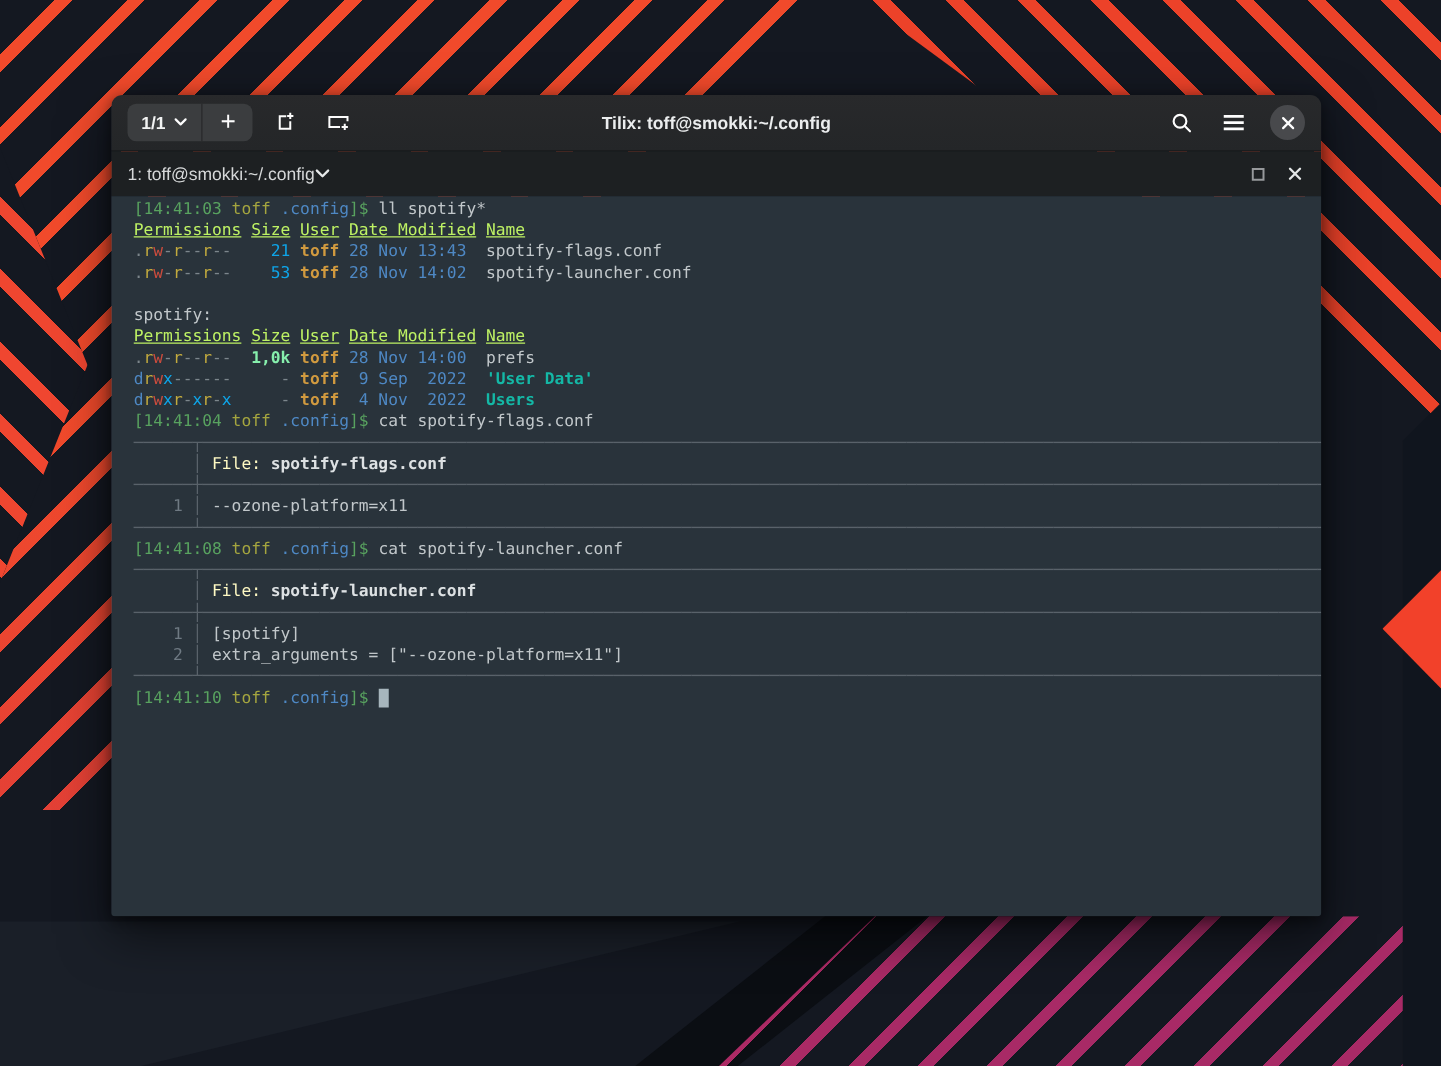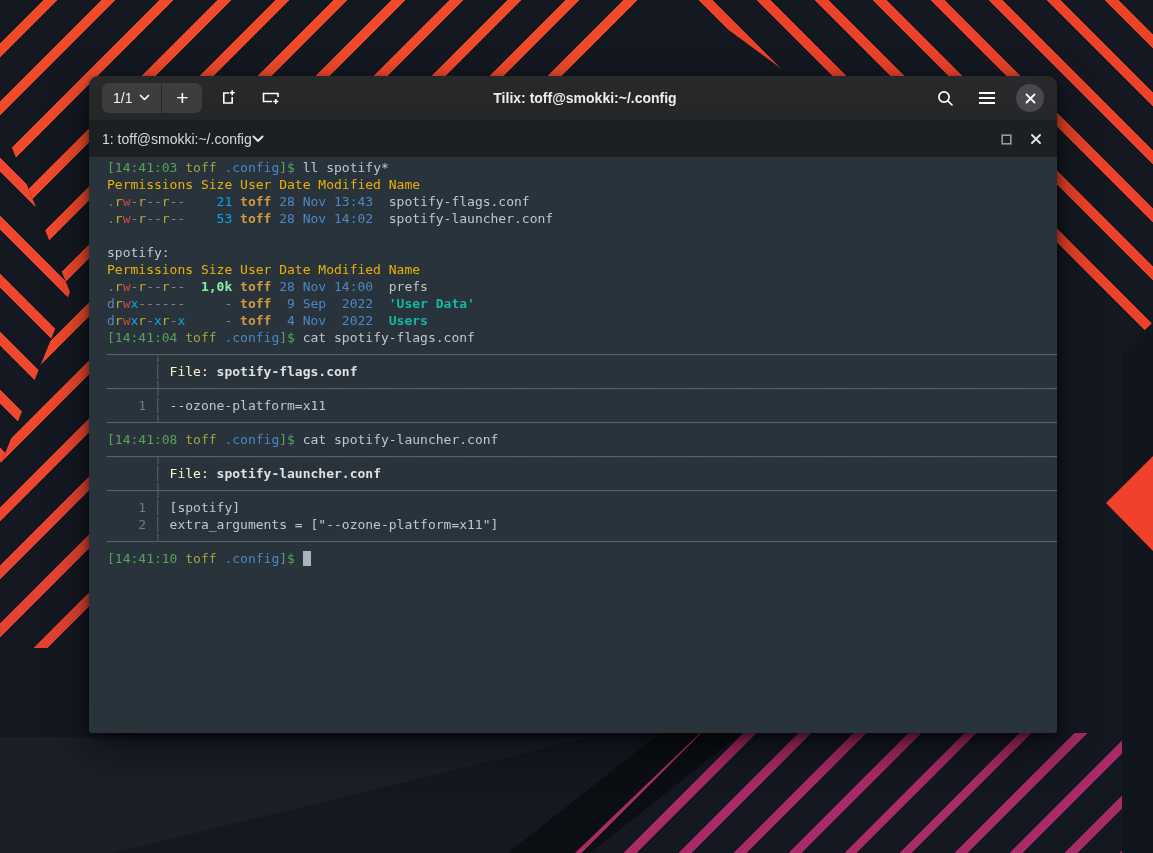--- a/index.html
+++ b/index.html
@@ -45,25 +45,25 @@
     border-radius:9px 9px 3px 3px;overflow:hidden;
     box-shadow:0 14px 40px rgba(0,0,0,.55),0 3px 10px rgba(0,0,0,.45);
   }
   .headerbar{
     height:45px;background:linear-gradient(#28292b,#242628);
     border-bottom:1px solid #1a1c1e;
     display:flex;align-items:center;padding:0 13px;position:relative;box-sizing:border-box;
   }
   .hb-title{
     position:absolute;left:50%;transform:translateX(-50%);
-    font-size:14px;font-weight:bold;color:#ebedee;white-space:nowrap;margin-left:12px;
+    font-size:14px;font-weight:bold;color:#ebedee;white-space:nowrap;
   }
   .pill{display:flex;height:30px;background:#3b3d3f;border-radius:7px;overflow:hidden;}
   .pill-seg{display:flex;align-items:center;justify-content:center;cursor:default;}
-  .pill-seg.sessions{padding:0 11px;gap:7px;border-right:1px solid #28292b;font-size:14px;font-weight:normal;color:#f2f3f3;}
+  .pill-seg.sessions{padding:0 11px;gap:7px;border-right:1px solid #28292b;font-size:14px;font-weight:bold;color:#f2f3f3;}
   .pill-seg.plus{width:40px;font-size:21px;font-weight:300;color:#fdfdfd;line-height:1;padding-bottom:2px;box-sizing:border-box;}
   .hb-iconbtn{
     width:34px;height:30px;margin-left:9px;border:none;background:transparent;border-radius:6px;
     display:flex;align-items:center;justify-content:center;padding:0;
   }
   .hb-right{margin-left:auto;display:flex;align-items:center;gap:8px;}
   .hb-right .hb-iconbtn{margin-left:0;}
   .close-circle{
     width:28px;height:28px;border-radius:50%;background:#48494c;border:none;
     display:flex;align-items:center;justify-content:center;padding:0;margin-left:4px;
@@ -88,21 +88,21 @@
   .s-olv{color:#a4a53f}
   .s-blu{color:#4e88c4}
   .s-blub{color:#14b8a6;font-weight:bold}
   .s-fg{color:#c1c7ca}
   .s-dim{color:#7c868c}
   .s-yel{color:#c2aa3e}
   .s-red{color:#cc4c3d}
   .s-lim{color:#0ea5e9}
   .s-limb{color:#86efac;font-weight:bold}
   .s-usr{color:#d19a3f;font-weight:bold}
-  .s-hdr{color:#eab308;}
+  .s-hdr{color:#bef264;text-decoration:underline}
   .s-rul{color:#59626a}
   .s-num{color:#6f7a83}
   .s-lbl{color:#fef9c3}
   .s-wht{color:#dde1e3;font-weight:bold}
   .s-cur{background:#a7b6bd;color:#29333b}
 </style>
 </head>
 <body>
 
 <div>

